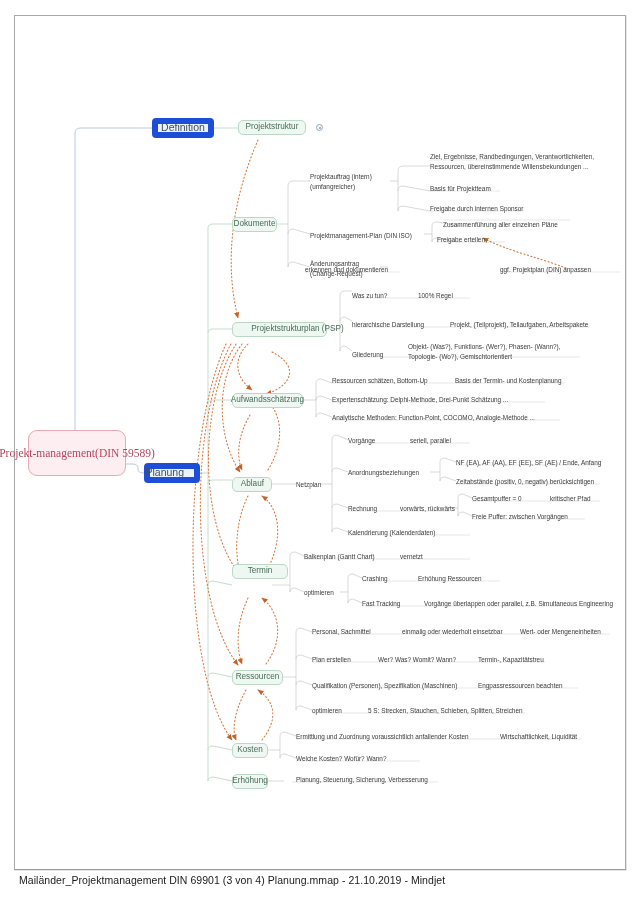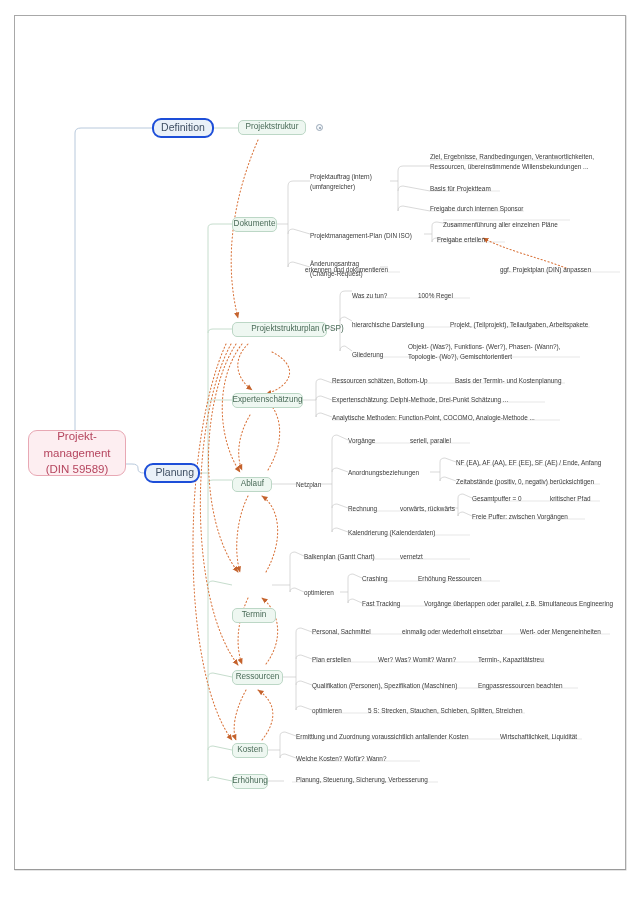--- a/index.html
+++ b/index.html
@@ -55,31 +55,32 @@
     text-align: center;
     white-space: nowrap;
     line-height: 1.25;
   }
   .node.central {
     border: 1.3px solid #e8a8b4;
     background: #fdeef1;
     border-radius: 9px;
     color: #b5455e;
     font-size: 11.5px;
-    flex-direction: column;
+    flex-direction: row;
     padding: 6px 10px;
     line-height: 1.45;
+    font-family: Liberation Serif, serif;
   }
   .node.lvl1 {
-    border: 2px solid #1d4ed8;
+    border: 6px solid #1d4ed8;
     background: #eaf1f8;
-    border-radius: 9px;
+    border-radius: 4px;
     color: #3f4f63;
     font-size: 10.5px;
-    padding: 3px 4px;
+    padding: 3px 10px;
   }
   .node.lvl2 {
     border: 1px solid #bcd7c6;
     background: #eef7f1;
     border-radius: 5px;
     color: #4a6b58;
     font-size: 8.2px;
     padding: 2px 7px;
   }
   
@@ -338,28 +339,28 @@
 
   <div class="node lvl2" style="left:232px; top:217px; width:45px; height:15px;">
     <span>Dokumente</span>
   </div>
 
   <div class="node lvl2" style="left:232px; top:322px; width:95px; height:15px;padding-left:43px;">
     <span>Projektstrukturplan (PSP)</span>
   </div>
 
   <div class="node lvl2" style="left:232px; top:393px; width:71px; height:15px;">
-    <span>Expertenschätzung</span>
+    <span>Aufwandsschätzung</span>
   </div>
 
   <div class="node lvl2" style="left:232px; top:477px; width:40px; height:15px;justify-content:flex-end;">
     <span>Ablauf</span>
   </div>
 
-  <div class="node lvl2" style="left:232px; top:608px; width:44px; height:15px;">
+  <div class="node lvl2" style="left:232px; top:564px; width:56px; height:15px;">
     <span>Termin</span>
   </div>
 
   <div class="node lvl2" style="left:232px; top:670px; width:51px; height:15px;">
     <span>Ressourcen</span>
   </div>
 
   <div class="node lvl2" style="left:232px; top:743px; width:36px; height:15px;">
     <span>Kosten</span>
   </div>
@@ -429,14 +430,15 @@
   <div class="leaf" style="left:312px; top:706px;">optimieren</div>
   <div class="leaf" style="left:368px; top:706px;">5 S: Strecken, Stauchen, Schieben, Splitten, Streichen</div>
 
   <div class="leaf" style="left:296px; top:732px;">Ermittlung und Zuordnung voraussichtlich anfallender Kosten</div>
   <div class="leaf" style="left:500px; top:732px;">Wirtschaftlichkeit, Liquidität</div>
   <div class="leaf" style="left:296px; top:754px;">Welche Kosten? Wofür? Wann?</div>
 
   <div class="leaf" style="left:296px; top:775px;">Planung, Steuerung, Sicherung, Verbesserung</div>
 
   <div id="footer-rule"></div>
+  <div id="footer-text">Mailänder_Projektmanagement DIN 69901 (3 von 4) Planung.mmap - 21.10.2019 - Mindjet</div>
 
 </div>
 
 </body></html>

